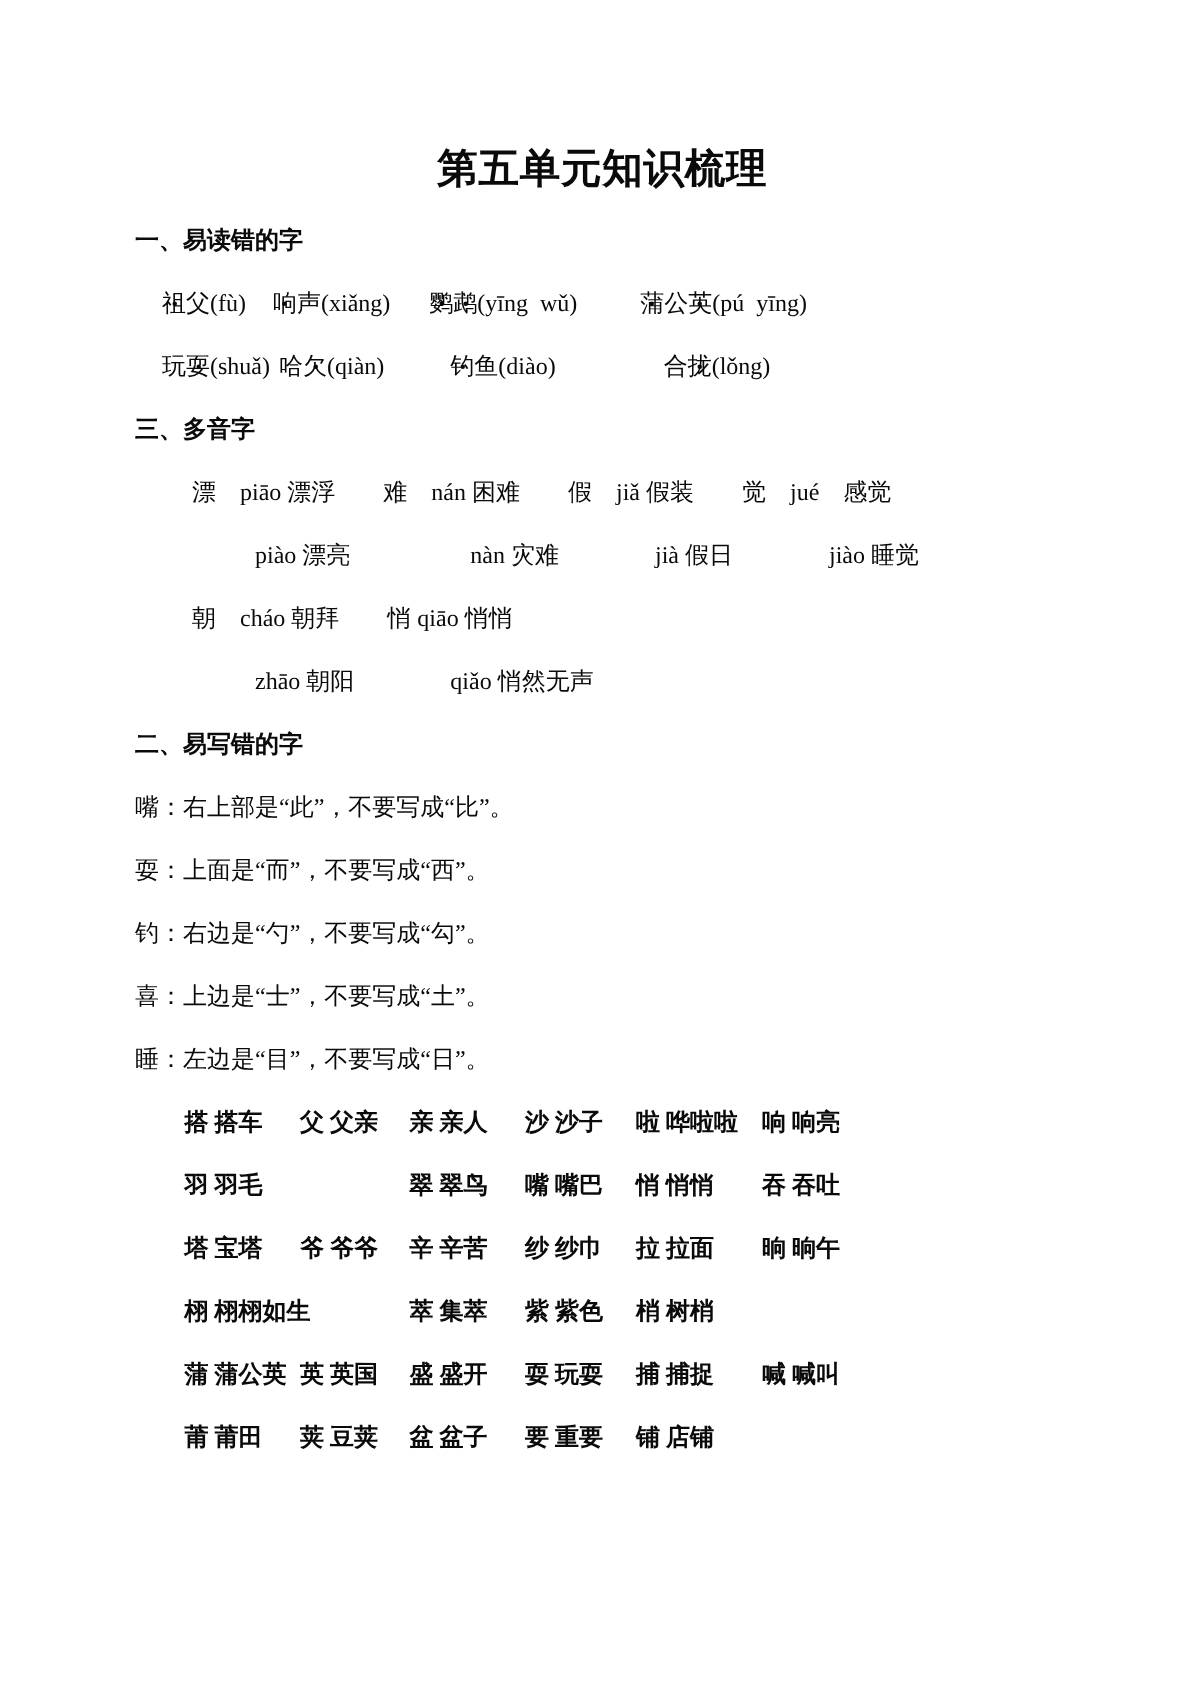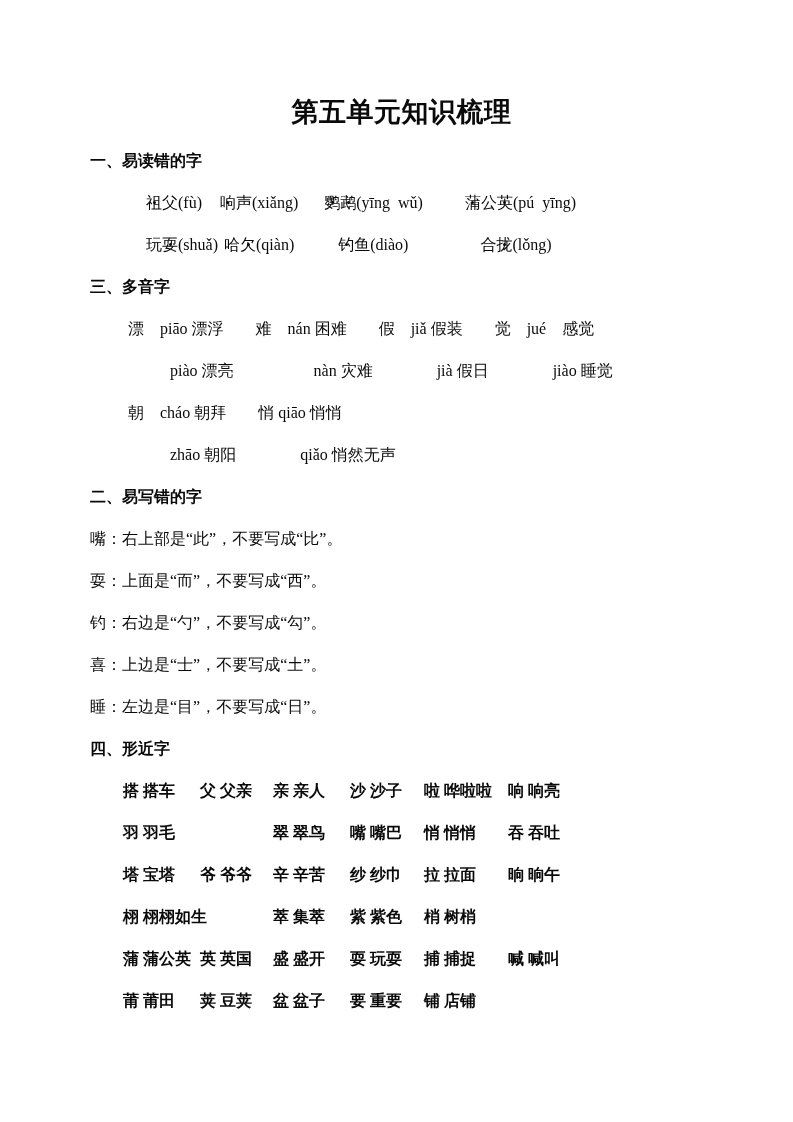--- a/index.html
+++ b/index.html
@@ -21,21 +21,21 @@
     margin: 0 0 12px 0;
     letter-spacing: 0.5px;
   }
   .line, .heading, .note, .poly, .srow {
     font-size: 16px;
     line-height: 42px;
     margin: 0;
     white-space: nowrap;
   }
   .heading { font-weight: bold; }
-  .indent { margin-left: 56px; text-decoration: underline; }
+  .indent { margin-left: 18px; text-decoration: underline; }
   
   .wline { white-space: pre; }
   .word { display: inline-block; white-space: pre; }
   .wline-0 .word:nth-child(1) { margin-right: 18px; }
   .wline-0 .word:nth-child(2) { margin-right: 26px; }
   .wline-0 .word:nth-child(3) { margin-right: 42px; }
   .wline-1 .word:nth-child(1) { margin-right: 6px; }
   .wline-1 .word:nth-child(2) { margin-right: 44px; }
   .wline-1 .word:nth-child(3) { margin-right: 72px; }
   .ch { display: inline-block; position: relative; }
@@ -91,21 +91,20 @@
     <div id="s2">
         <p class="note">嘴：右上部是“此”，不要写成“比”。</p>
         <p class="note">耍：上面是“而”，不要写成“西”。</p>
         <p class="note">钓：右边是“勺”，不要写成“勾”。</p>
         <p class="note">喜：上边是“士”，不要写成“土”。</p>
         <p class="note">睡：左边是“目”，不要写成“日”。</p>
       </div>
   </section>
 
   <section>
-    <p class="heading">四、形近字</p>
     <div id="s4" class="s4">
         <div class="srow">
           <span class="scell">搭 搭车</span>
           <span class="scell">父 父亲</span>
           <span class="scell">亲 亲人</span>
           <span class="scell">沙 沙子</span>
           <span class="scell">啦 哗啦啦</span>
           <span class="scell">响 响亮</span>
         </div>
         <div class="srow">

